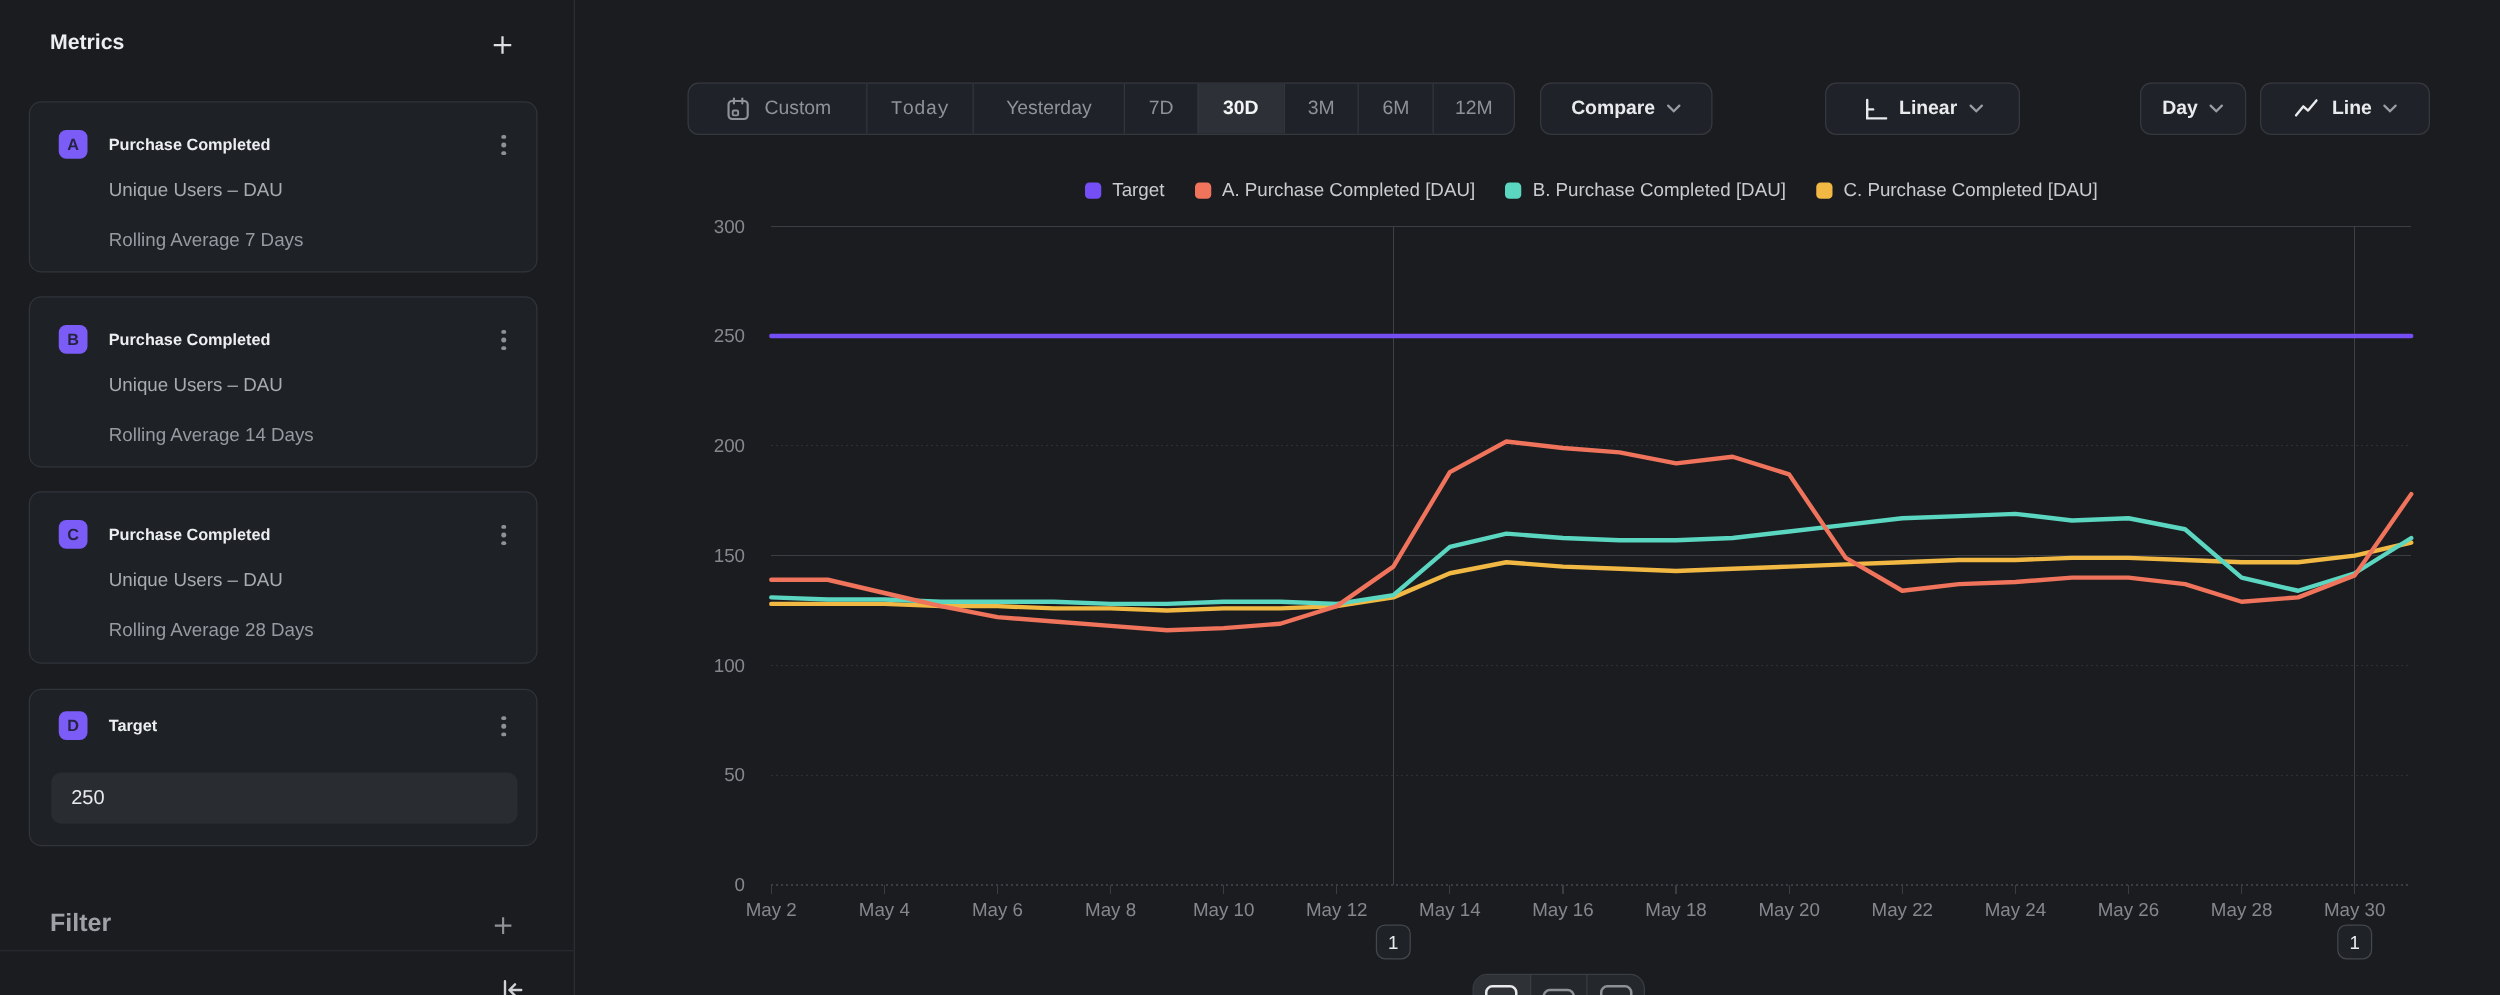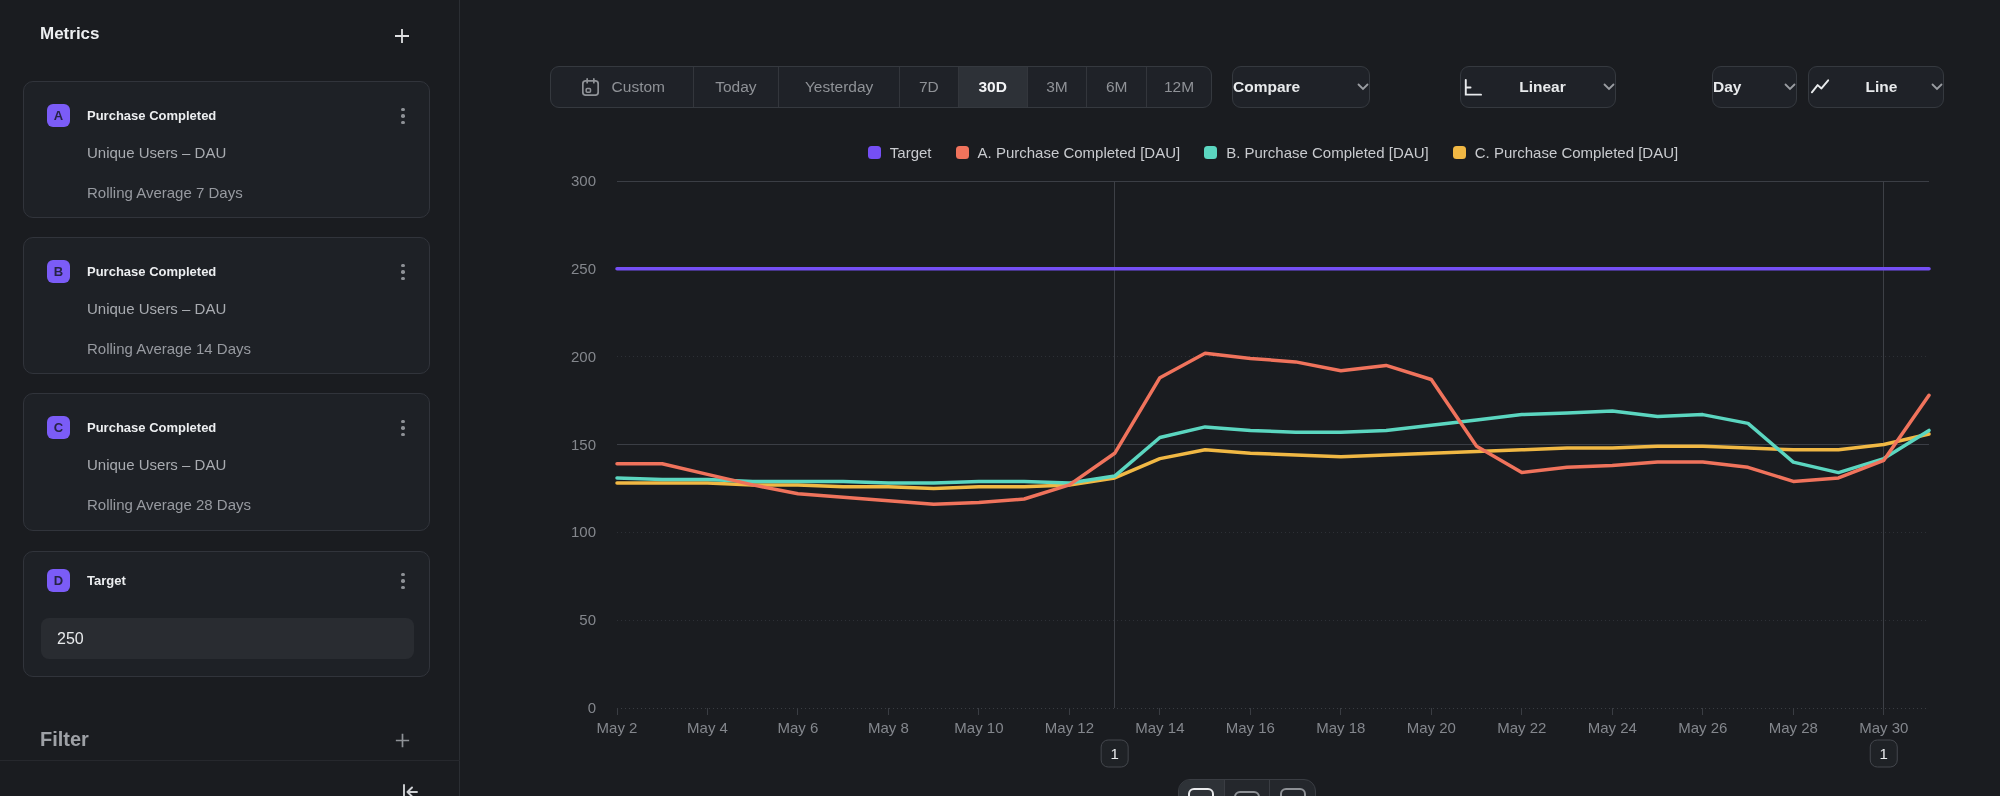--- a/index.html
+++ b/index.html
@@ -35,21 +35,21 @@
   #sb-divider { position:absolute; left:0; top:760px; width:460px; height:1px; background:#26282d; }
   
   .seg-group { position:absolute; top:66px; height:42px; display:flex; align-items:stretch;
     background:#1f2228; border:1px solid #35393f; border-radius:9px; overflow:hidden; }
   #range-group { left:550px; width:662px; }
   .seg { display:flex; align-items:center; justify-content:center; gap:10px;
     font-size:15.5px; color:#8f9297; border:none; border-left:1px solid #33363c;
     background:transparent; cursor:pointer; font-family:inherit; }
   .seg:first-child { border-left:none; }
   .seg.selected { background:#2d3137; color:#f3f4f6; font-weight:700; }
-  .tb-btn { position:absolute; top:66px; height:42px; display:flex; align-items:center; justify-content:space-between;
+  .tb-btn { position:absolute; top:66px; height:42px; display:flex; align-items:center; justify-content:center;
     gap:9px; background:#1f2228; border:1px solid #35393f; border-radius:9px; color:#e8eaec;
     font-size:15.5px; font-weight:700; cursor:pointer; font-family:inherit; }
   
   #legend { position:absolute; left:617px; top:140px; width:1312px; height:24px;
     display:flex; align-items:center; justify-content:center; gap:24px; }
   .leg-item { display:flex; align-items:center; gap:9px; cursor:pointer; }
   .leg-swatch { width:13px; height:13px; border-radius:3.5px; }
   .leg-label { font-size:15px; color:#c9cbcf; }
   
   #chart-svg { position:absolute; left:460px; top:0; width:1540px; height:796px;
@@ -151,21 +151,21 @@
 
   <div class="seg-group" id="range-group">
     <button class="seg" style="width:142px;">
       <svg width="23" height="23" viewBox="0 0 24 24">
         <rect x="4" y="5" width="16" height="15" rx="3" stroke="#8f9297" stroke-width="1.8" fill="none"></rect>
         <path d="M8.5 3v4M15.5 3v4" stroke="#8f9297" stroke-width="1.8" fill="none" stroke-linecap="round"></path>
         <rect x="7.5" y="13" width="4.5" height="4" rx="1" stroke="#8f9297" stroke-width="1.6" fill="none"></rect>
       </svg>
       <span>Custom</span>
     </button>
-    <button class="seg" style="width:86px;">Today</button>
+    <button class="seg" style="width:86px;font-family:Liberation Mono, monospace;">Today</button>
     <button class="seg" style="width:121px;">Yesterday</button>
     <button class="seg" style="width:59px;">7D</button>
     <button class="seg selected" style="width:69px;">30D</button>
     <button class="seg" style="width:60px;">3M</button>
     <button class="seg" style="width:60px;">6M</button>
     <button class="seg" style="width:65px;">12M</button>
   </div>
 
   <button class="tb-btn" style="left:1232px; width:138px;">
     <span>Compare</span>

